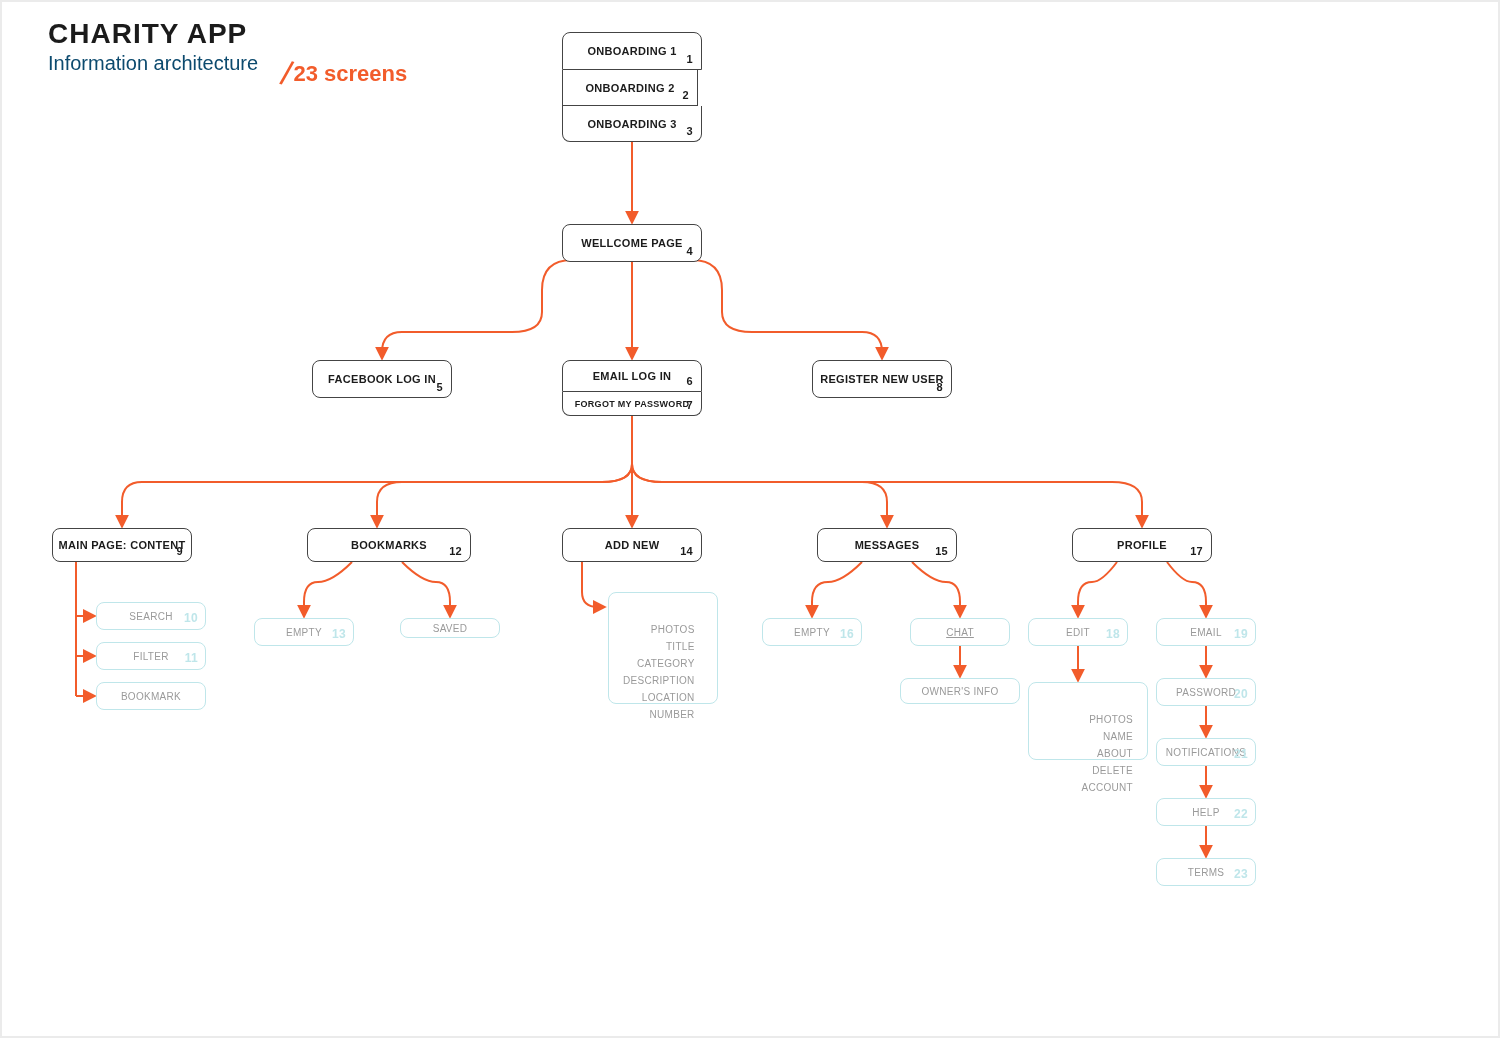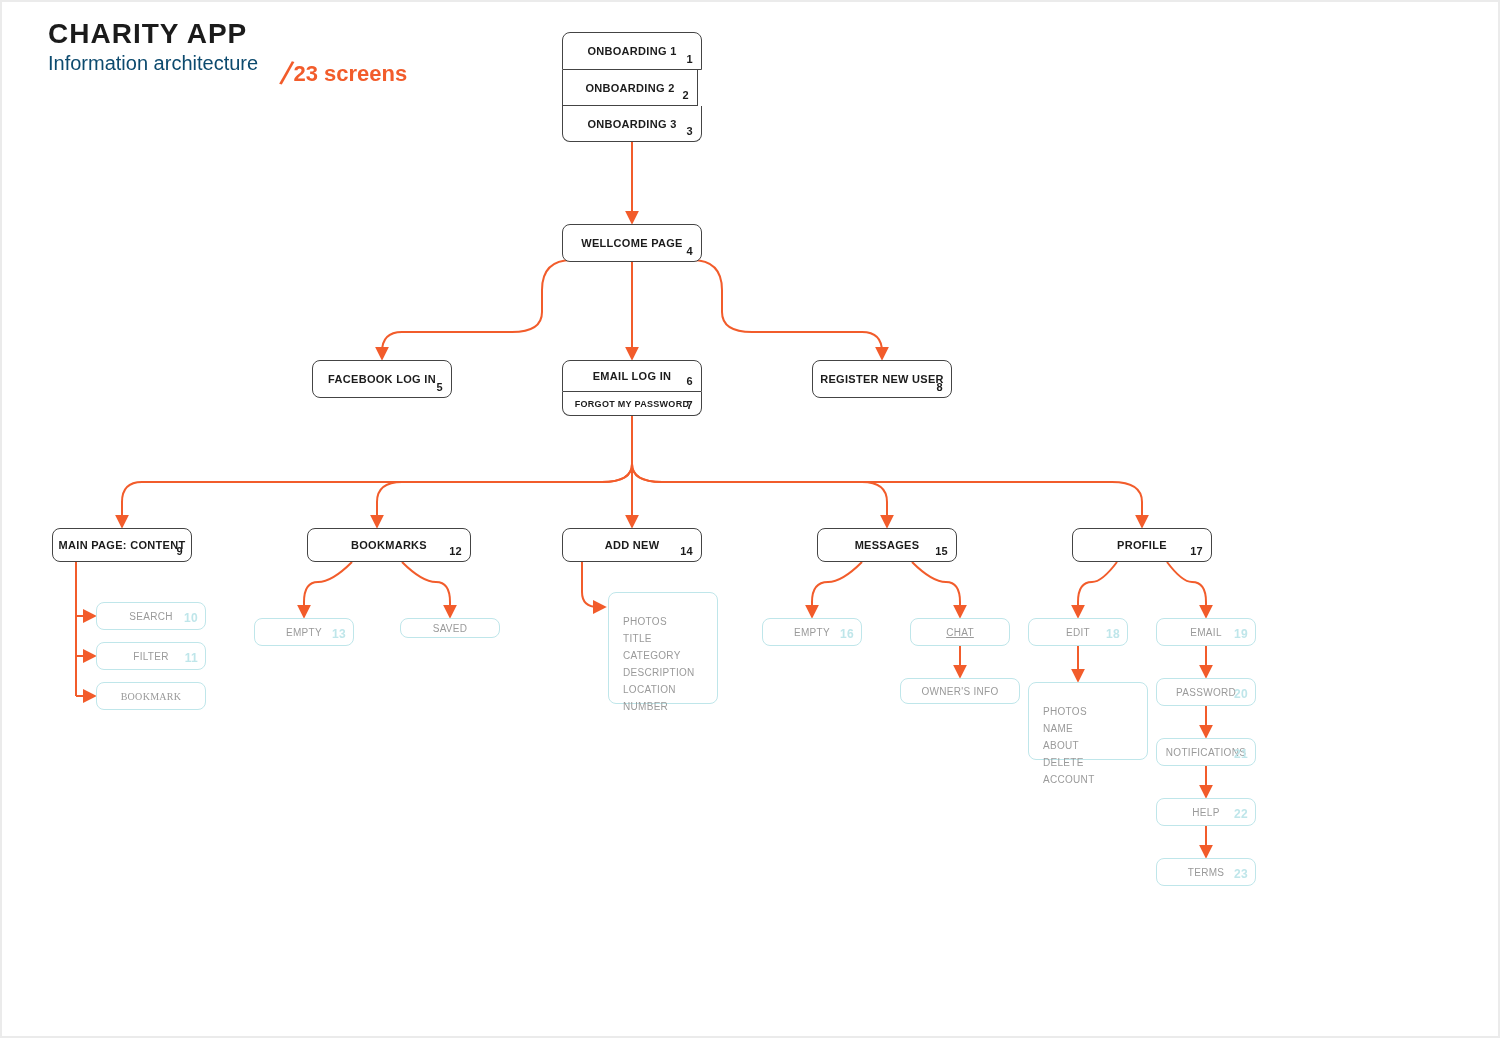--- a/index.html
+++ b/index.html
@@ -11,21 +11,21 @@
   .count .slash{font-size:34px;font-weight:300;display:inline-block;transform:translateY(4px) rotate(14deg);margin-right:2px;}
   
   .node{position:absolute;box-sizing:border-box;border:1px solid #444;border-radius:8px;background:#fff;display:flex;align-items:center;justify-content:center;font-size:11px;font-weight:600;color:#1b1b1b;letter-spacing:.3px;box-shadow:0 0 0 1px rgba(0,0,0,0);}
   .node .num{position:absolute;right:8px;bottom:4px;font-size:11px;font-weight:700;color:#1b1b1b;}
   .node.stack-top{border-radius:8px 8px 0 0;}
   .node.stack-mid{border-radius:0;border-top:none;}
   .node.stack-bot{border-radius:0 0 8px 8px;border-top:none;}
   
   .sub{position:absolute;box-sizing:border-box;border:1px solid #bfe6ea;border-radius:8px;background:#fff;display:flex;align-items:center;justify-content:center;font-size:10px;font-weight:500;color:#9a9a9a;letter-spacing:.3px;}
   .sub .num{position:absolute;right:7px;bottom:4px;font-size:12px;font-weight:600;color:#bfe6ea;}
-  .sub.list{align-items:flex-start;justify-content:flex-start;padding:20px 14px;}
+  .sub.list{align-items:flex-start;justify-content:flex-start;padding:28px 14px;text-align:right;}
   .sub.list ul{list-style:none;margin:0;padding:0;}
   .sub.list li{font-size:10px;color:#9a9a9a;line-height:17px;}
   .sub .owner{font-size:10px;color:#9a9a9a;}
   
   svg.wires{position:absolute;left:0;top:0;width:1500px;height:1038px;pointer-events:none;}
   .wire{stroke:#f25c2b;stroke-width:2;fill:none;}
 </style>
 </head>
 <body>
 
@@ -150,21 +150,21 @@
     </div>
 
   <div class="sub" style="left:94px;top:600px;width:110px;height:28px;">
       <span>SEARCH</span>
       <span class="num">10</span>
     </div>
   <div class="sub" style="left:94px;top:640px;width:110px;height:28px;">
       <span>FILTER</span>
       <span class="num">11</span>
     </div>
-  <div class="sub" style="left:94px;top:680px;width:110px;height:28px;font-family:Liberation Serif, serif;">
+  <div class="sub" style="left:94px;top:680px;width:110px;height:28px;">
       <span>BOOKMARK</span>
     </div>
 
   <div class="sub" style="left:252px;top:616px;width:100px;height:28px;">
       <span>EMPTY</span>
       <span class="num">13</span>
     </div>
   <div class="sub" style="left:398px;top:616px;width:100px;height:20px;">
       <span>SAVED</span>
     </div>

